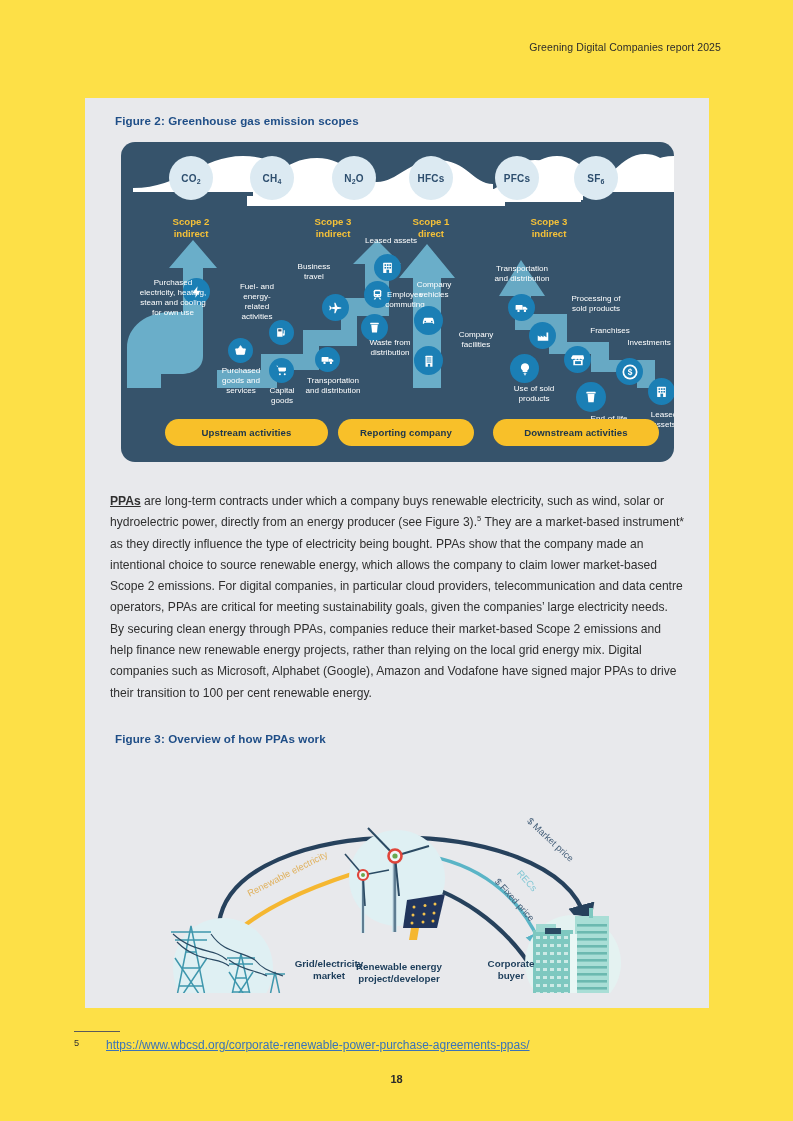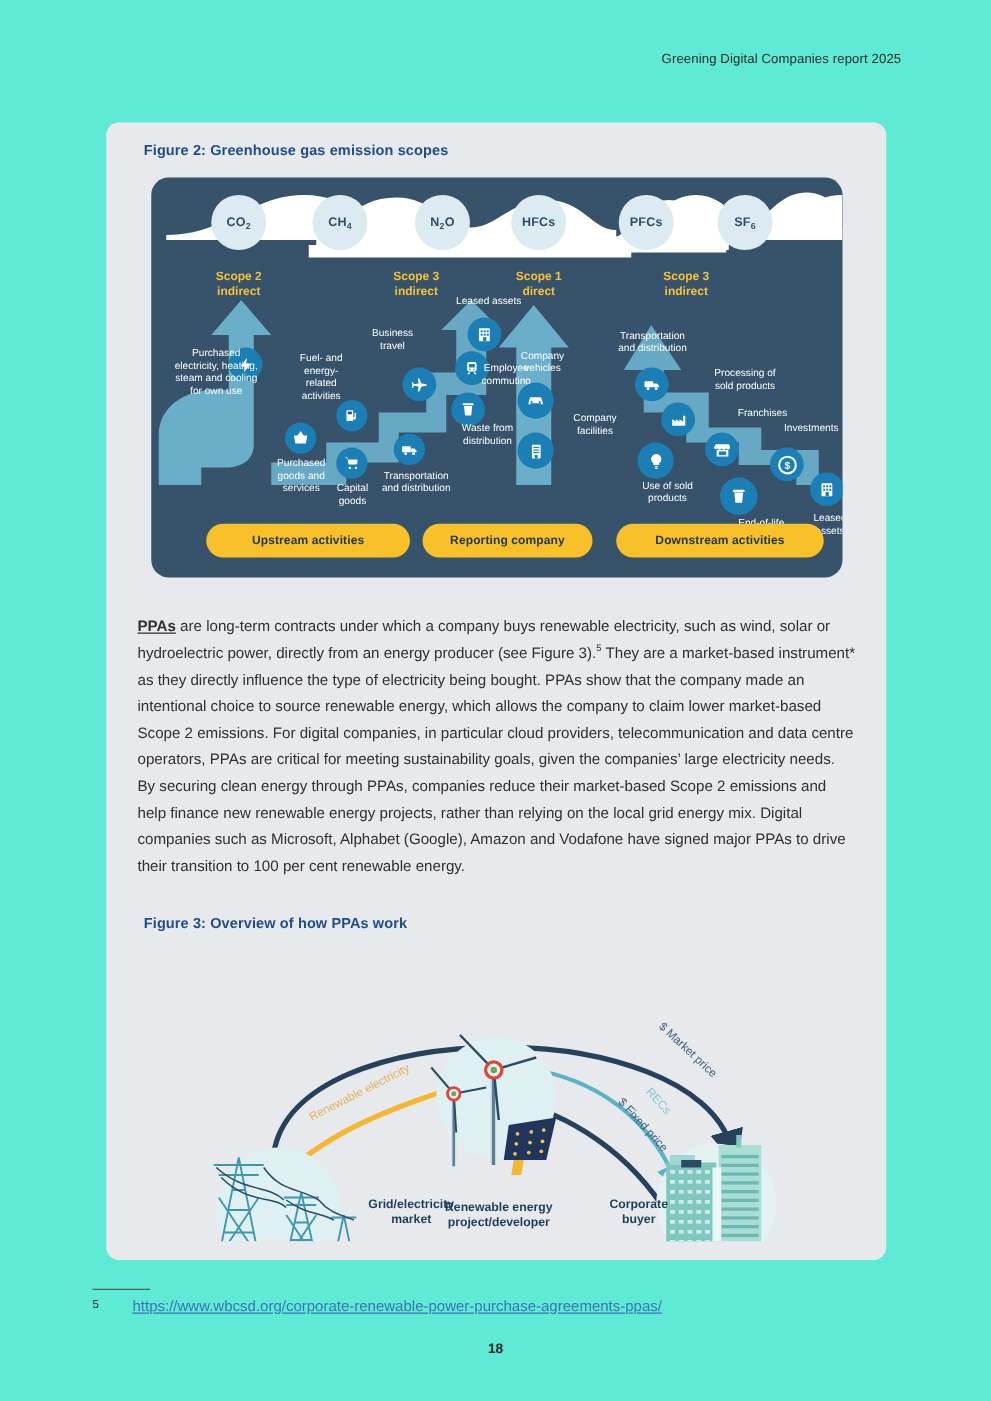--- a/index.html
+++ b/index.html
@@ -10,42 +10,42 @@
   body {
     width: 793px;
     height: 1121px;
     position: relative;
     font-family: "Liberation Sans", sans-serif;
     overflow: hidden;
   }
   .page {
     position: absolute;
     inset: 0;
-    background: #5eead4;
+    background: #fde047;
   }
 
   
   .running-header {
     position: absolute;
     top: 41px;
     right: 72px;
     font-size: 10.5px;
     color: #2b2b2b;
     letter-spacing: 0.1px;
   }
 
   
   .figure-panel {
     position: absolute;
     left: 85px;
     top: 98px;
     width: 624px;
     height: 910px;
     background: #e8e9ec;
-    border-radius: 10px;
+    border-radius: 0;
   }
 
   .fig-caption {
     position: absolute;
     font-weight: bold;
     font-size: 11.6px;
     color: #1f4e87;
     letter-spacing: 0.1px;
   }
   #fig2-caption { left: 30px; top: 16px; }

